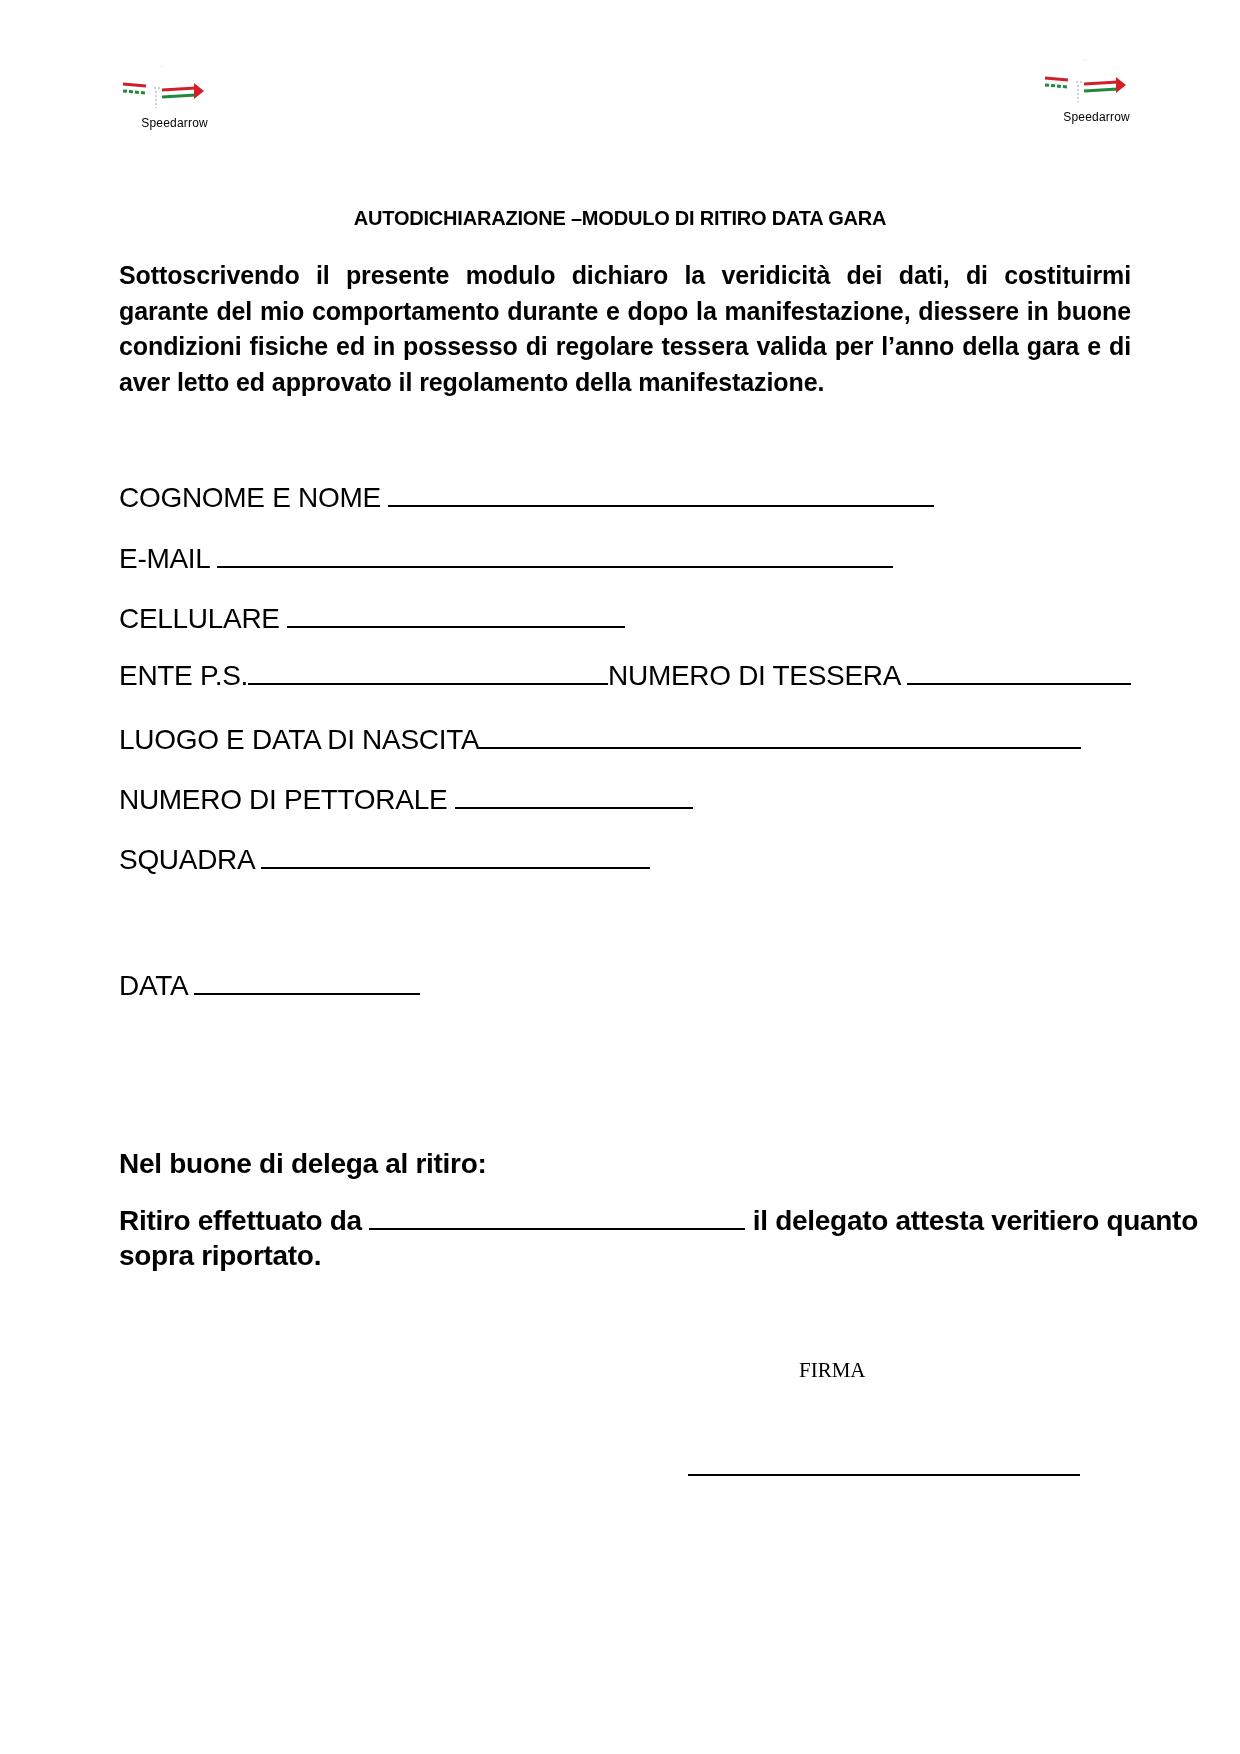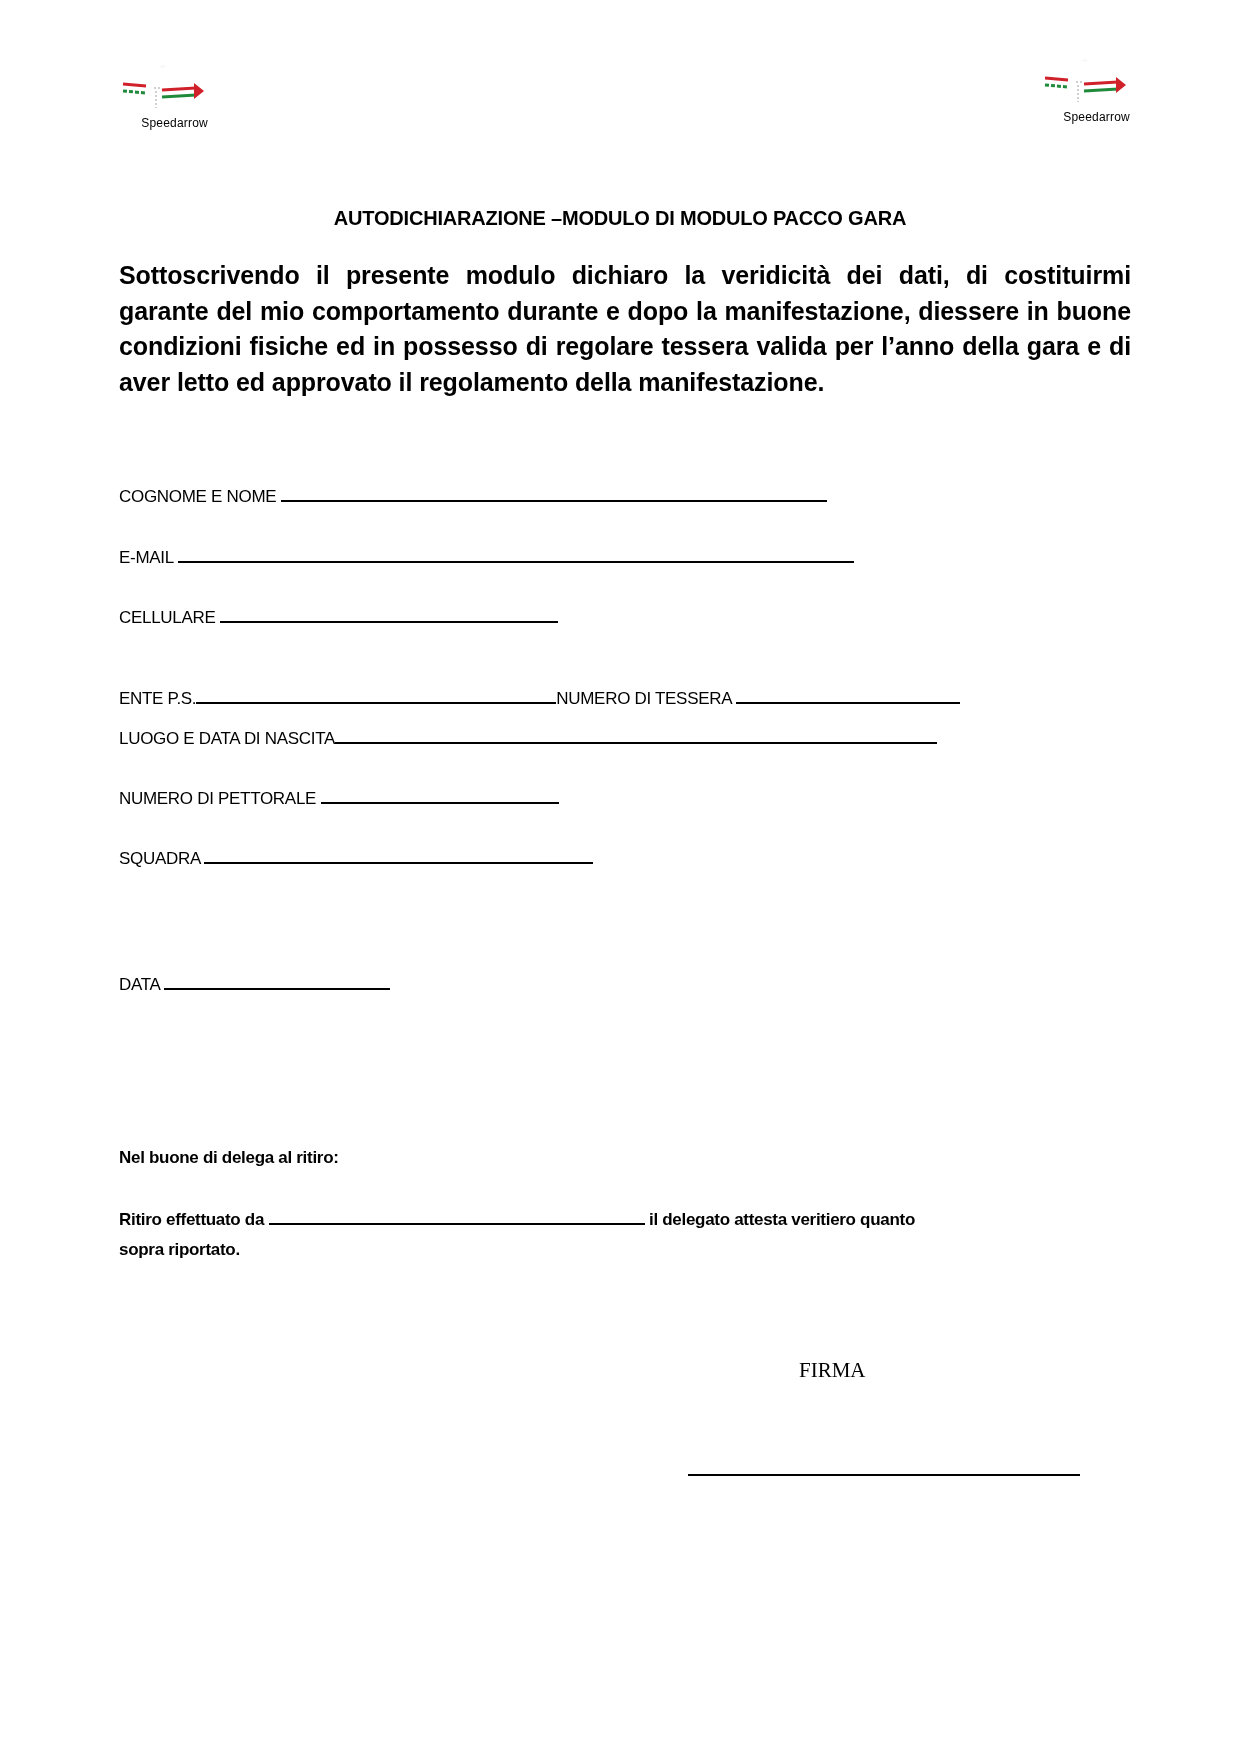--- a/index.html
+++ b/index.html
@@ -7,21 +7,21 @@
          font-family: "Liberation Sans", sans-serif; color: #000; }
   .logo { position: absolute; width: 90px; height: 80px; }
   .logo svg { width: 90px; height: 60px; display: block; }
   .logo .logo-text { font-size: 12px; text-align: right; margin-top: -2px; letter-spacing: 0.2px; }
   #logo-left { left: 118px; top: 58px; }
   #logo-right { left: 1040px; top: 52px; }
   .title { position: absolute; top: 207px; left: 0; width: 1240px; text-align: center;
            font-weight: bold; font-size: 20px; letter-spacing: -0.2px; }
   .intro { position: absolute; top: 258px; left: 119px; width: 1012px; font-weight: bold;
            font-size: 25px; line-height: 35.5px; text-align: justify; letter-spacing: -0.1px; }
-  .field { position: absolute; left: 119px; font-size: 17px; white-space: nowrap; letter-spacing: -0.3px; }
+  .field { position: absolute; left: 119px; font-size: 28px; white-space: nowrap; letter-spacing: -0.3px; }
   .line { display: inline-block; border-bottom: 2px solid #000; height: 18px; vertical-align: baseline; }
   .bold { font-weight: bold; }
   .firma-label { position: absolute; left: 799px; top: 1358px; font-size: 21px; font-family: Liberation Serif, serif; }
   .firma-line { position: absolute; left: 688px; top: 1474px; width: 392px; border-bottom: 2px solid #000; }
 </style>
 </head>
 <body>
 
 <div class="logo" id="logo-left">
   <svg viewBox="0 0 90 60">
@@ -46,40 +46,40 @@
       <line x1="44" y1="32" x2="78" y2="30" stroke="#d0202a"></line>
       <line x1="44" y1="39" x2="78" y2="37" stroke="#1f8a3a"></line>
     </g>
     <path d="M36 30 L42 30 M38 33 L38 50" stroke="#888" stroke-width="0.8" stroke-dasharray="2 2" fill="none"></path>
     <polygon points="76,25 86,33 76,41" fill="#d0202a"></polygon>
     <text x="42" y="10" font-size="6" fill="#bbb">·:·</text>
   </svg>
   <div class="logo-text">Speedarrow</div>
 </div>
 
-<div class="title">AUTODICHIARAZIONE –MODULO DI MODULO PACCO GARA</div>
+<div class="title">AUTODICHIARAZIONE –MODULO DI RITIRO DATA GARA</div>
 
 <div class="intro">Sottoscrivendo il presente modulo dichiaro la veridicità dei dati, di costituirmi garante del mio comportamento durante e dopo la manifestazione, diessere in buone condizioni fisiche ed in possesso di regolare tessera valida per l’anno della gara e di aver letto ed approvato il regolamento della manifestazione.</div>
 
 <div class="field" style="top:482px">
   <span>COGNOME E NOME</span>
   <span class="line" style="width:546px"></span>
 </div>
 
 <div class="field" style="top:543px">
   <span>E-MAIL</span>
   <span class="line" style="width:676px"></span>
 </div>
 
 <div class="field" style="top:603px">
   <span>CELLULARE</span>
   <span class="line" style="width:338px"></span>
 </div>
 
-<div class="field" style="top:684px">
+<div class="field" style="top:660px">
   <span>ENTE P.S.</span><span class="line" style="width:360px"></span><span>NUMERO DI TESSERA</span>
   <span class="line" style="width:224px"></span>
 </div>
 
 <div class="field" style="top:724px">
   <span>LUOGO E DATA DI NASCITA</span><span class="line" style="width:602px"></span>
 </div>
 
 <div class="field" style="top:784px">
   <span>NUMERO DI PETTORALE</span>

